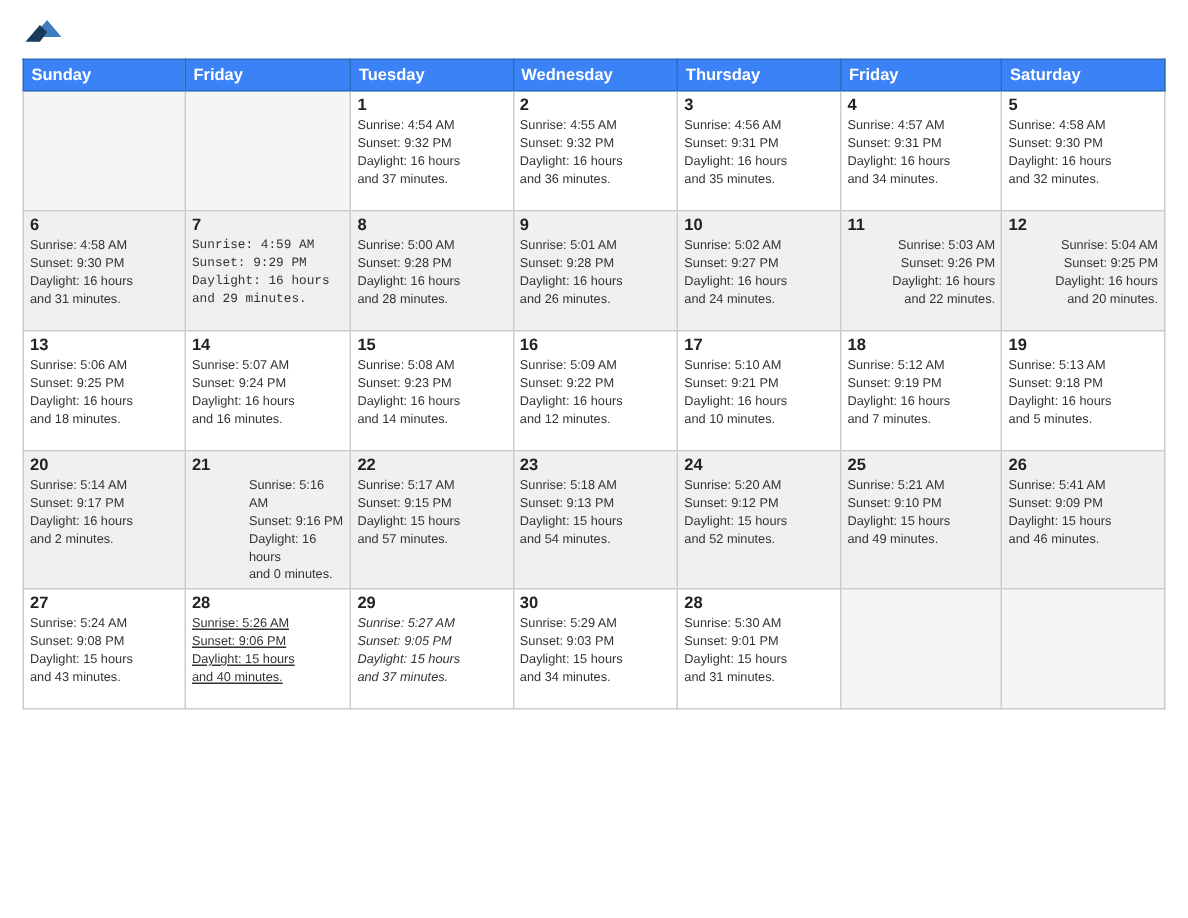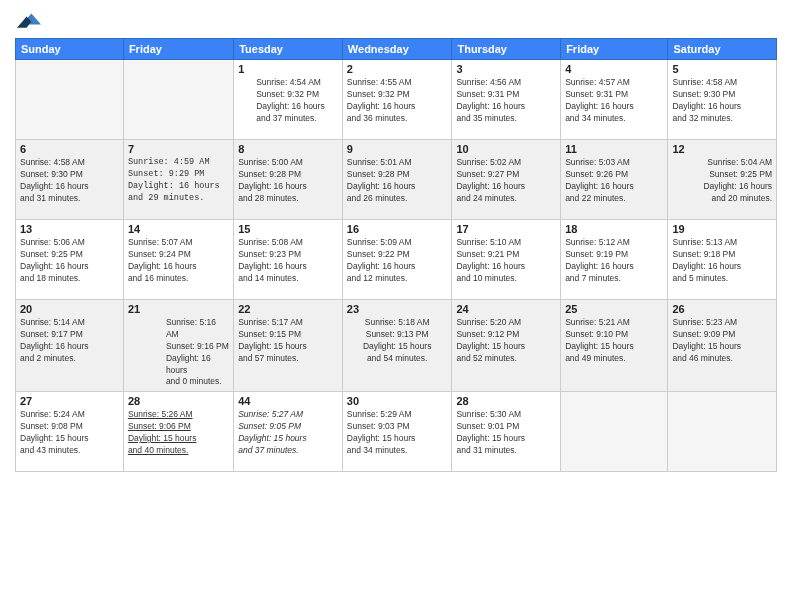--- a/index.html
+++ b/index.html
@@ -118,21 +118,21 @@
           <th>Friday</th>
           <th>Saturday</th>
         </tr>
     </thead>
     <tbody id="calendar-body">
         <tr>
           <td class="empty"></td>
           <td class="empty"></td>
           <td>
             <span class="day-num">1</span>
-            <div class="day-info" style="white-space: pre-line; margin-left: 18px;">Sunrise: 4:54 AM
+            <div class="day-info" style="white-space: pre-line;">Sunrise: 4:54 AM
 Sunset: 9:32 PM
 Daylight: 16 hours
 and 37 minutes.</div>
           </td>
           <td>
             <span class="day-num">2</span>
             <div class="day-info" style="white-space: pre-line;">Sunrise: 4:55 AM
 Sunset: 9:32 PM
 Daylight: 16 hours
 and 36 minutes.</div>
@@ -190,21 +190,21 @@
           </td>
           <td>
             <span class="day-num">10</span>
             <div class="day-info" style="white-space: pre-line;">Sunrise: 5:02 AM
 Sunset: 9:27 PM
 Daylight: 16 hours
 and 24 minutes.</div>
           </td>
           <td>
             <span class="day-num">11</span>
-            <div class="day-info" style="white-space: pre-line;">Sunrise: 5:03 AM
+            <div class="day-info" style="white-space: pre-line; text-align: right;">Sunrise: 5:03 AM
 Sunset: 9:26 PM
 Daylight: 16 hours
 and 22 minutes.</div>
           </td>
           <td>
             <span class="day-num">12</span>
             <div class="day-info" style="white-space: pre-line; text-align: right;">Sunrise: 5:04 AM
 Sunset: 9:25 PM
 Daylight: 16 hours
 and 20 minutes.</div>
@@ -278,42 +278,42 @@
           </td>
           <td>
             <span class="day-num">22</span>
             <div class="day-info" style="white-space: pre-line;">Sunrise: 5:17 AM
 Sunset: 9:15 PM
 Daylight: 15 hours
 and 57 minutes.</div>
           </td>
           <td>
             <span class="day-num">23</span>
-            <div class="day-info" style="white-space: pre-line; text-align: center;">Sunrise: 5:18 AM
+            <div class="day-info" style="white-space: pre-line;">Sunrise: 5:18 AM
 Sunset: 9:13 PM
 Daylight: 15 hours
 and 54 minutes.</div>
           </td>
           <td>
             <span class="day-num">24</span>
             <div class="day-info" style="white-space: pre-line;">Sunrise: 5:20 AM
 Sunset: 9:12 PM
 Daylight: 15 hours
 and 52 minutes.</div>
           </td>
           <td>
             <span class="day-num">25</span>
             <div class="day-info" style="white-space: pre-line;">Sunrise: 5:21 AM
 Sunset: 9:10 PM
 Daylight: 15 hours
 and 49 minutes.</div>
           </td>
           <td>
             <span class="day-num">26</span>
-            <div class="day-info" style="white-space: pre-line;">Sunrise: 5:23 AM
+            <div class="day-info" style="white-space: pre-line;">Sunrise: 5:41 AM
 Sunset: 9:09 PM
 Daylight: 15 hours
 and 46 minutes.</div>
           </td>
         </tr>
         <tr>
           <td>
             <span class="day-num">27</span>
             <div class="day-info" style="white-space: pre-line;">Sunrise: 5:24 AM
 Sunset: 9:08 PM
@@ -321,21 +321,21 @@
 and 43 minutes.</div>
           </td>
           <td>
             <span class="day-num">28</span>
             <div class="day-info" style="white-space: pre-line; text-decoration: underline;">Sunrise: 5:26 AM
 Sunset: 9:06 PM
 Daylight: 15 hours
 and 40 minutes.</div>
           </td>
           <td>
-            <span class="day-num">44</span>
+            <span class="day-num">29</span>
             <div class="day-info" style="white-space: pre-line; font-style: italic;">Sunrise: 5:27 AM
 Sunset: 9:05 PM
 Daylight: 15 hours
 and 37 minutes.</div>
           </td>
           <td>
             <span class="day-num">30</span>
             <div class="day-info" style="white-space: pre-line;">Sunrise: 5:29 AM
 Sunset: 9:03 PM
 Daylight: 15 hours

